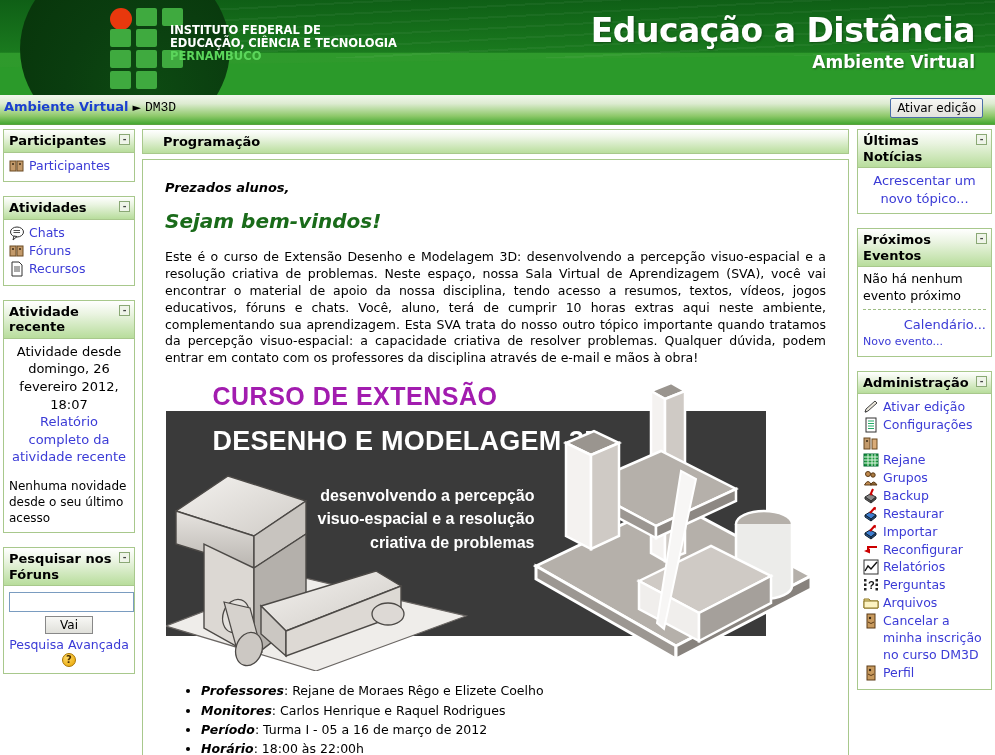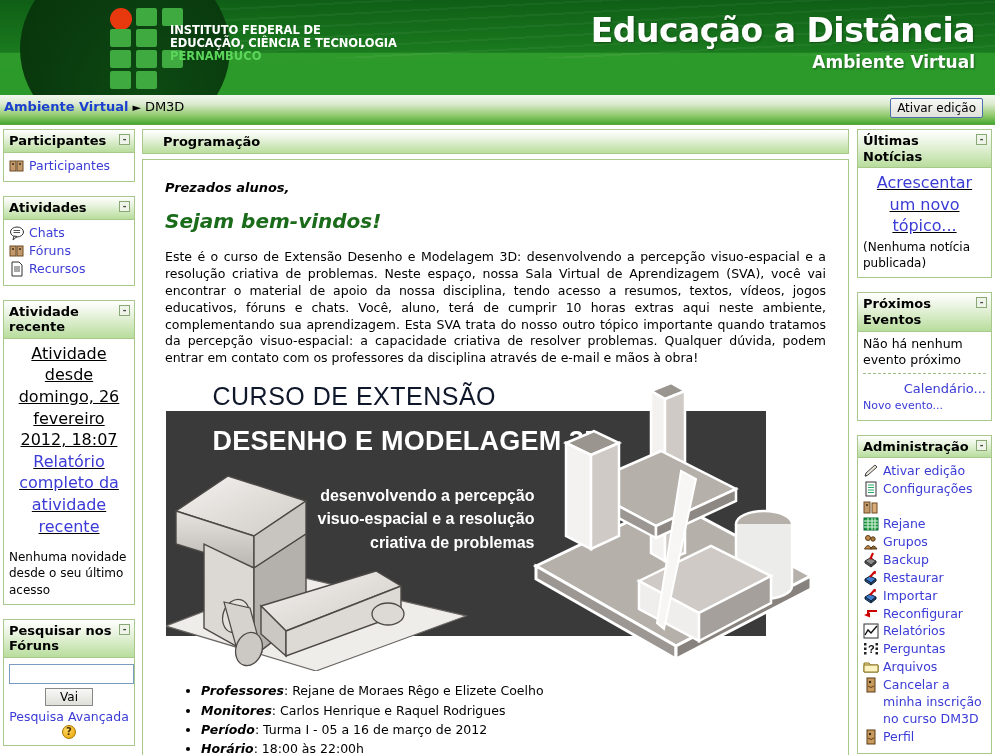--- a/index.html
+++ b/index.html
@@ -49,21 +49,21 @@
 
   
   .crumbbar {
     position:relative; width:995px; height:30px;
     background:linear-gradient(to bottom,#f3f7ef 0%,#dcebd0 30%,#8fc96b 72%,#45a832 100%);
     border-bottom:1px solid #5aa33f;
   }
   .crumb { position:absolute; left:4px; top:4px; font-size:13px; }
   .crumb a { color:#1b3fcf; text-decoration:none; font-weight:bold; }
   .crumb .sep { color:#000; margin:0 4px; font-size:11px; }
-  .crumb .cur { color:#000; }
+  .crumb .cur { color:#000;font-family:Liberation Mono, monospace; }
   .editbtn {
     position:absolute; right:12px; top:3px;
     background:linear-gradient(to bottom,#f7f7f4,#e2e2dc);
     border:1px solid #4a6ea9; border-radius:2px;
     font-size:12px; padding:2px 6px; cursor:pointer;
     font-family:"DejaVu Sans", sans-serif;
   }
 
   
   .page { position:relative; width:995px; height:509px; background:#fff; display:flex; }
@@ -86,21 +86,21 @@
     text-align:center; color:#444; cursor:pointer;
   }
   .block-bd { padding:4px 5px 6px 5px; background:#fff; }
 
   .blk-link-row { display:flex; align-items:flex-start; gap:4px; margin:1px 0; line-height:1.35; }
   .blk-link-row a { color:#3b3bd6; text-decoration:none; font-size:12.5px; }
 
   .icon { width:16px; height:16px; flex:0 0 16px; display:inline-block; position:relative; }
 
   
-  .ra-center { text-align:center; color:#000; font-size:16px; line-height:1.35;text-decoration:underline; }
+  .ra-center { text-align:center; color:#000; font-size:13px; line-height:1.35; }
   .ra-center a { color:#3b3bd6; text-decoration:none; }
   .ra-left { font-size:12px; color:#000; line-height:1.35; margin-top:12px; }
 
   
   .search-input {
     width:125px; height:20px; border:1px solid #7a9cc0; padding:1px 3px;
     font-family:"DejaVu Sans", sans-serif; font-size:12px; display:block; margin:2px auto 0;
   }
   .go-btn {
     display:block; margin:4px auto 0;
@@ -126,21 +126,21 @@
     border-top:1px solid #a8c88c;
     padding:20px 22px 10px 22px; background:#fff;
   }
   .salut { font-style:italic; font-weight:bold; font-size:13px; margin:0 0 14px 0; }
   .welcome { font-style:italic; font-weight:bold; font-size:20px; color:#1a6b1a; margin:0 0 16px 0; }
   .para { text-align:justify; font-size:12.5px; line-height:1.35; margin:0 0 6px 0; }
 
   
   .banner { position:relative; width:660px; height:290px; margin:14px auto 6px; }
   .bn-dark { position:absolute; left:0; top:30px; width:600px; height:225px; background:#3a3a3a; }
-  .bn-t1 { position:absolute; left:47px; top:1px; font-size:25px; font-weight:normal; color:#0f172a;
+  .bn-t1 { position:absolute; left:47px; top:1px; font-size:25px; font-weight:bold; color:#a21caf;
            letter-spacing:0.5px; font-family:"Liberation Sans", sans-serif; }
   .bn-t2 { position:absolute; left:47px; top:45px; font-size:27px; font-weight:bold; color:#fff;
            letter-spacing:0.2px; font-family:"Liberation Sans", sans-serif; }
   .bn-t3 { position:absolute; left:152px; top:103px; font-size:16px; font-weight:bold; color:#fff;
            line-height:1.45; font-family:"Liberation Sans", sans-serif; }
 
   .bullets { margin:10px 0 0 0; padding-left:36px; font-size:12.5px; line-height:1.55; }
   .bullets li { margin:0; }
   .bullets b { font-style:italic; }
 </style>
@@ -376,21 +376,20 @@
 
     <div class="block">
       <div class="block-hd">
         <span>Últimas Notícias</span>
         <span class="minus">-</span>
       </div>
       <div class="block-bd">
         <div class="ra-center">
           <a href="#">Acrescentar um novo tópico...</a>
         </div>
-        <div class="ra-left" style="margin-top:2px;">(Nenhuma notícia publicada)</div>
       </div>
     </div>
 
     <div class="block">
       <div class="block-hd">
         <span>Próximos Eventos</span>
         <span class="minus">-</span>
       </div>
       <div class="block-bd">
         <div style="font-size:12.5px;line-height:1.35;border-bottom:1px dashed #9dbd84;padding-bottom:4px;">Não há nenhum evento próximo</div>

